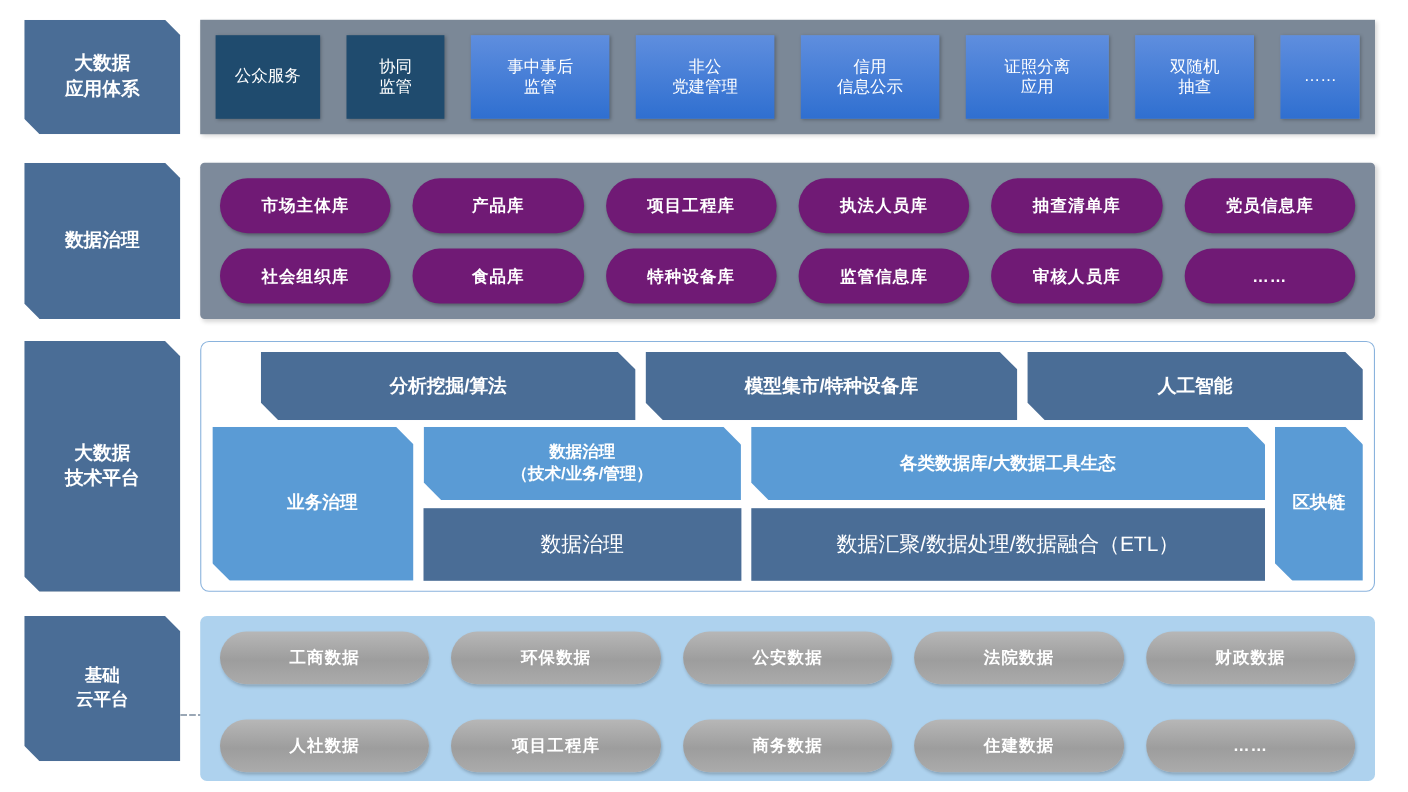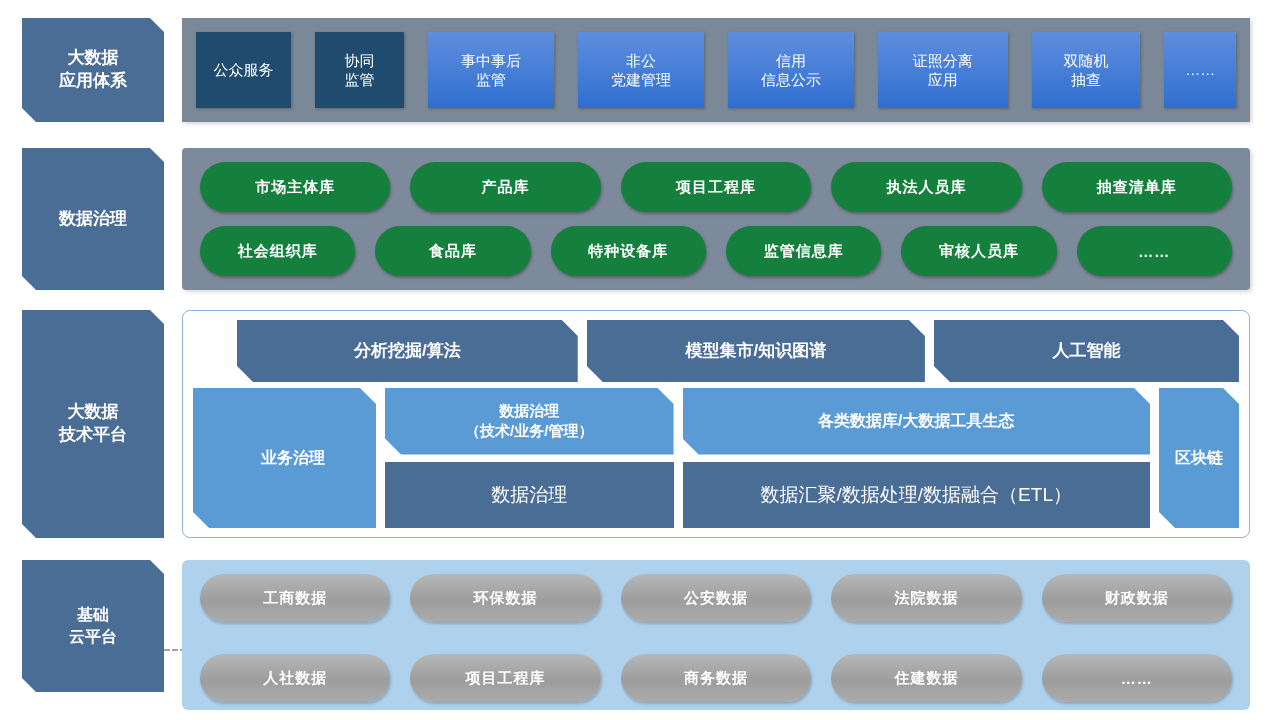--- a/index.html
+++ b/index.html
@@ -60,21 +60,21 @@
     background:#7d8a9b;
     border-radius:4px;
     box-shadow:2px 2px 4px rgba(0,0,0,0.16);
     padding:14px 18px;
     box-sizing:border-box;
     display:flex;flex-direction:column;justify-content:space-between;
   }
   .pill-row{display:flex;gap:20px;}
   .db-pill{
     flex:1;height:50px;border-radius:26px;
-    background:#15803d;
+    background:#701a75;
     color:#ffffff;font-size:15px;font-weight:bold;
     display:flex;align-items:center;justify-content:center;
     box-shadow:1px 2px 3px rgba(0,0,0,0.3);
     letter-spacing:1px;
   }
 
   
   #layer3{top:298px;height:252px;}
   #layer3 .layer-label{top:12px;height:228px;font-size:17px;}
   #l3-dash{
@@ -203,20 +203,23 @@
         </div>
       <div class="db-pill">
           <span>项目工程库</span>
         </div>
       <div class="db-pill">
           <span>执法人员库</span>
         </div>
       <div class="db-pill">
           <span>抽查清单库</span>
         </div>
+      <div class="db-pill">
+          <span>党员信息库</span>
+        </div>
     </div>
     <div class="pill-row">
       <div class="db-pill">
           <span>社会组织库</span>
         </div>
       <div class="db-pill">
           <span>食品库</span>
         </div>
       <div class="db-pill">
           <span>特种设备库</span>
@@ -242,21 +245,21 @@
     </div>
   </div>
   <div id="l3-dash"></div>
   <div class="layer-body" id="l3-body">
 
     <div id="l3-row-top">
       <div class="tech-box t-dark notch" style="flex:1.34">
         <span>分析挖掘/算法</span>
       </div>
       <div class="tech-box t-dark notch" style="flex:1.33">
-        <span>模型集市/知识图谱</span>
+        <span>模型集市/特种设备库</span>
       </div>
       <div class="tech-box t-dark notch" style="flex:1.2">
         <span>人工智能</span>
       </div>
     </div>
 
     <div id="l3-row-bot">
 
       <div class="tech-box t-blue notch" id="l3-biz">
         <span>业务治理</span>

